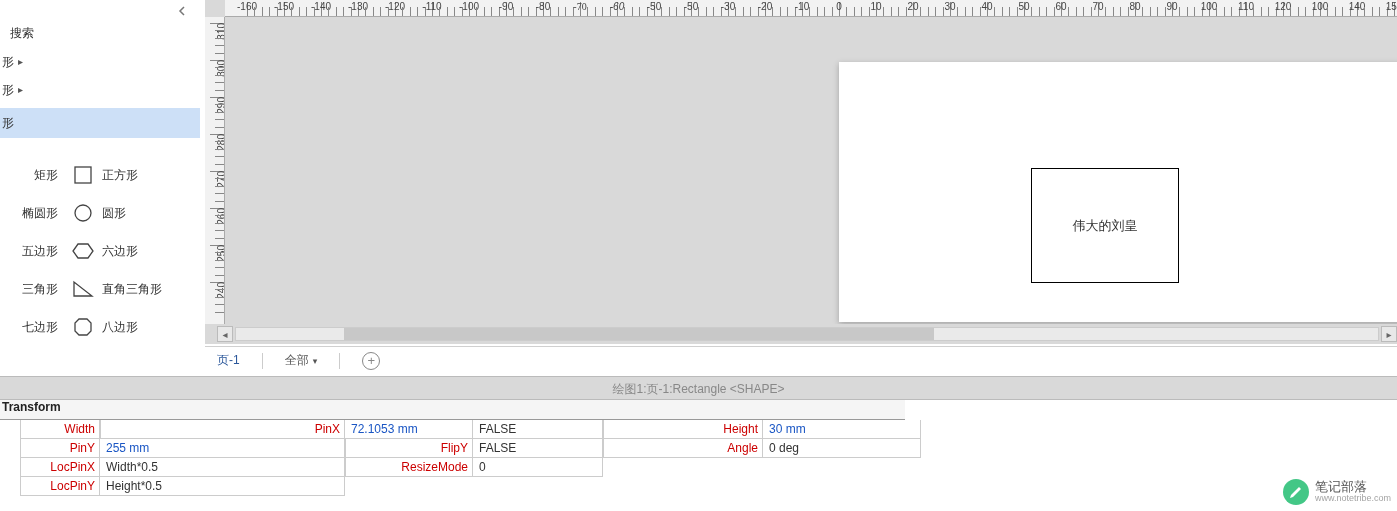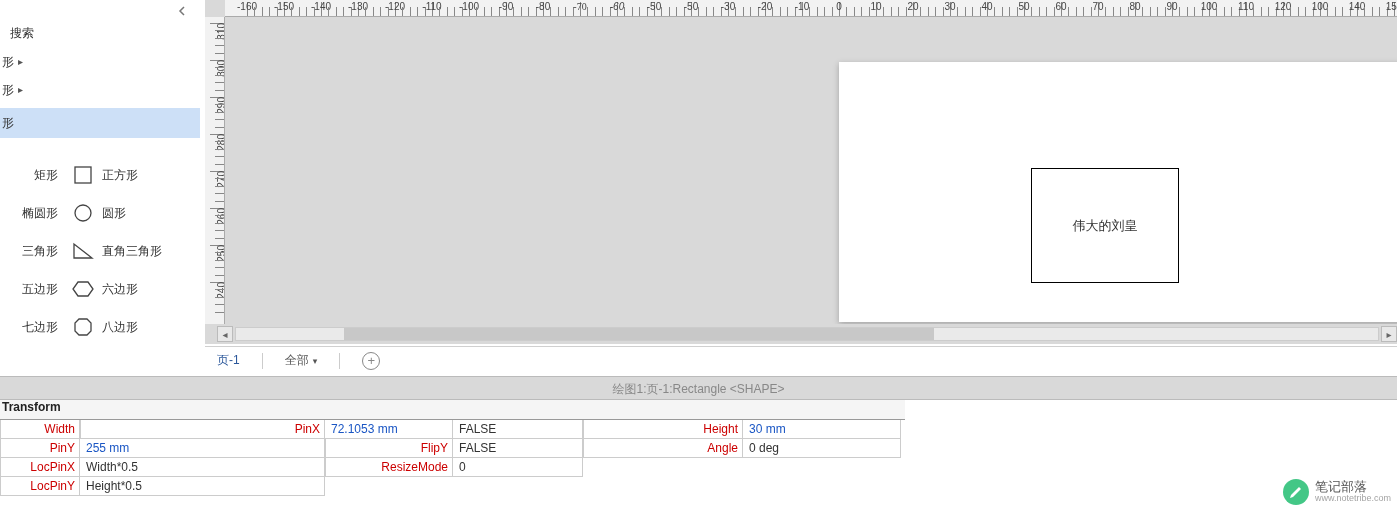--- a/index.html
+++ b/index.html
@@ -49,21 +49,21 @@
 .sep { width:1px; height:16px; background:#ccc; }
 #addpage { width:18px; height:18px; border:1.5px solid #888; border-radius:50%; display:flex; align-items:center; justify-content:center; color:#888; cursor:pointer; font-size:13px; line-height:1; }
 
 
 #propbar { position:absolute; left:0; top:376px; right:0; height:24px; background:#d9d9d9; border-top:1px solid #bbb; border-bottom:1px solid #bbb; }
 #proplbl { position:absolute; left:50%; transform:translateX(-50%); top:4px; color:#888; font-size:12px; }
 
 
 #ttable { position:absolute; left:0; top:400px; width:905px; }
 #thead { height:20px; font-weight:bold; padding-left:2px; color:#222; border-bottom:1px solid #999; background:#f5f5f5;}
-#tbody { display:grid; grid-template-columns: 80px 245px 128px 130px 160px 158px; }
+#tbody { display:grid; grid-template-columns: 80px 245px 128px 130px 160px 158px; padding-left: 20px; }
 .lbl { text-align:right; padding:2px 4px; color:#c00; border:1px solid #ccc; border-top:none; background:#fff; }
 .val { padding:2px 6px; color:#333; border:1px solid #ccc; border-top:none; border-left:none; background:#fff; }
 .val.blue { color:#1a56c4; }
 #width-val { border:2px solid #000; padding:1px 5px; }
 
 
 #wm { position:absolute; right:6px; bottom:6px; display:flex; align-items:center; gap:6px; opacity:0.9; }
 #wm-ico { width:26px; height:26px; border-radius:50%; background:#2fc17a; display:flex; align-items:center; justify-content:center; color:#fff; }
 #wm-txt { display:flex; flex-direction:column; line-height:1.1; }
 #wm-txt span:first-child { font-size:13px; color:#444; }
@@ -105,36 +105,36 @@
     <div class="shape">
       <div class="shape-left">椭圆形</div>
       <div class="shape-ico">
           <svg width="20" height="20">
             <circle cx="10" cy="10" r="8" fill="none" stroke="#444" stroke-width="1.3"></circle>
           </svg>
         </div>
       <div class="shape-label">圆形</div>
     </div>
     <div class="shape">
+      <div class="shape-left">五边形</div>
+      <div class="shape-ico">
+          <svg width="22" height="20">
+            <polygon points="6,3 16,3 21,10 16,17 6,17 1,10" fill="none" stroke="#444" stroke-width="1.3"></polygon>
+          </svg>
+        </div>
+      <div class="shape-label">六边形</div>
+    </div>
+    <div class="shape">
       <div class="shape-left">三角形</div>
       <div class="shape-ico">
           <svg width="22" height="20">
             <path d="M2 17 L2 3 L20 17 Z" fill="none" stroke="#444" stroke-width="1.3"></path>
           </svg>
         </div>
       <div class="shape-label">直角三角形</div>
-    </div>
-    <div class="shape">
-      <div class="shape-left">五边形</div>
-      <div class="shape-ico">
-          <svg width="22" height="20">
-            <polygon points="6,3 16,3 21,10 16,17 6,17 1,10" fill="none" stroke="#444" stroke-width="1.3"></polygon>
-          </svg>
-        </div>
-      <div class="shape-label">六边形</div>
     </div>
     <div class="shape">
       <div class="shape-left">七边形</div>
       <div class="shape-ico">
           <svg width="20" height="20">
             <polygon points="6,2 14,2 18,6 18,14 14,18 6,18 2,14 2,6" fill="none" stroke="#444" stroke-width="1.3"></polygon>
           </svg>
         </div>
       <div class="shape-label">八边形</div>
     </div>

